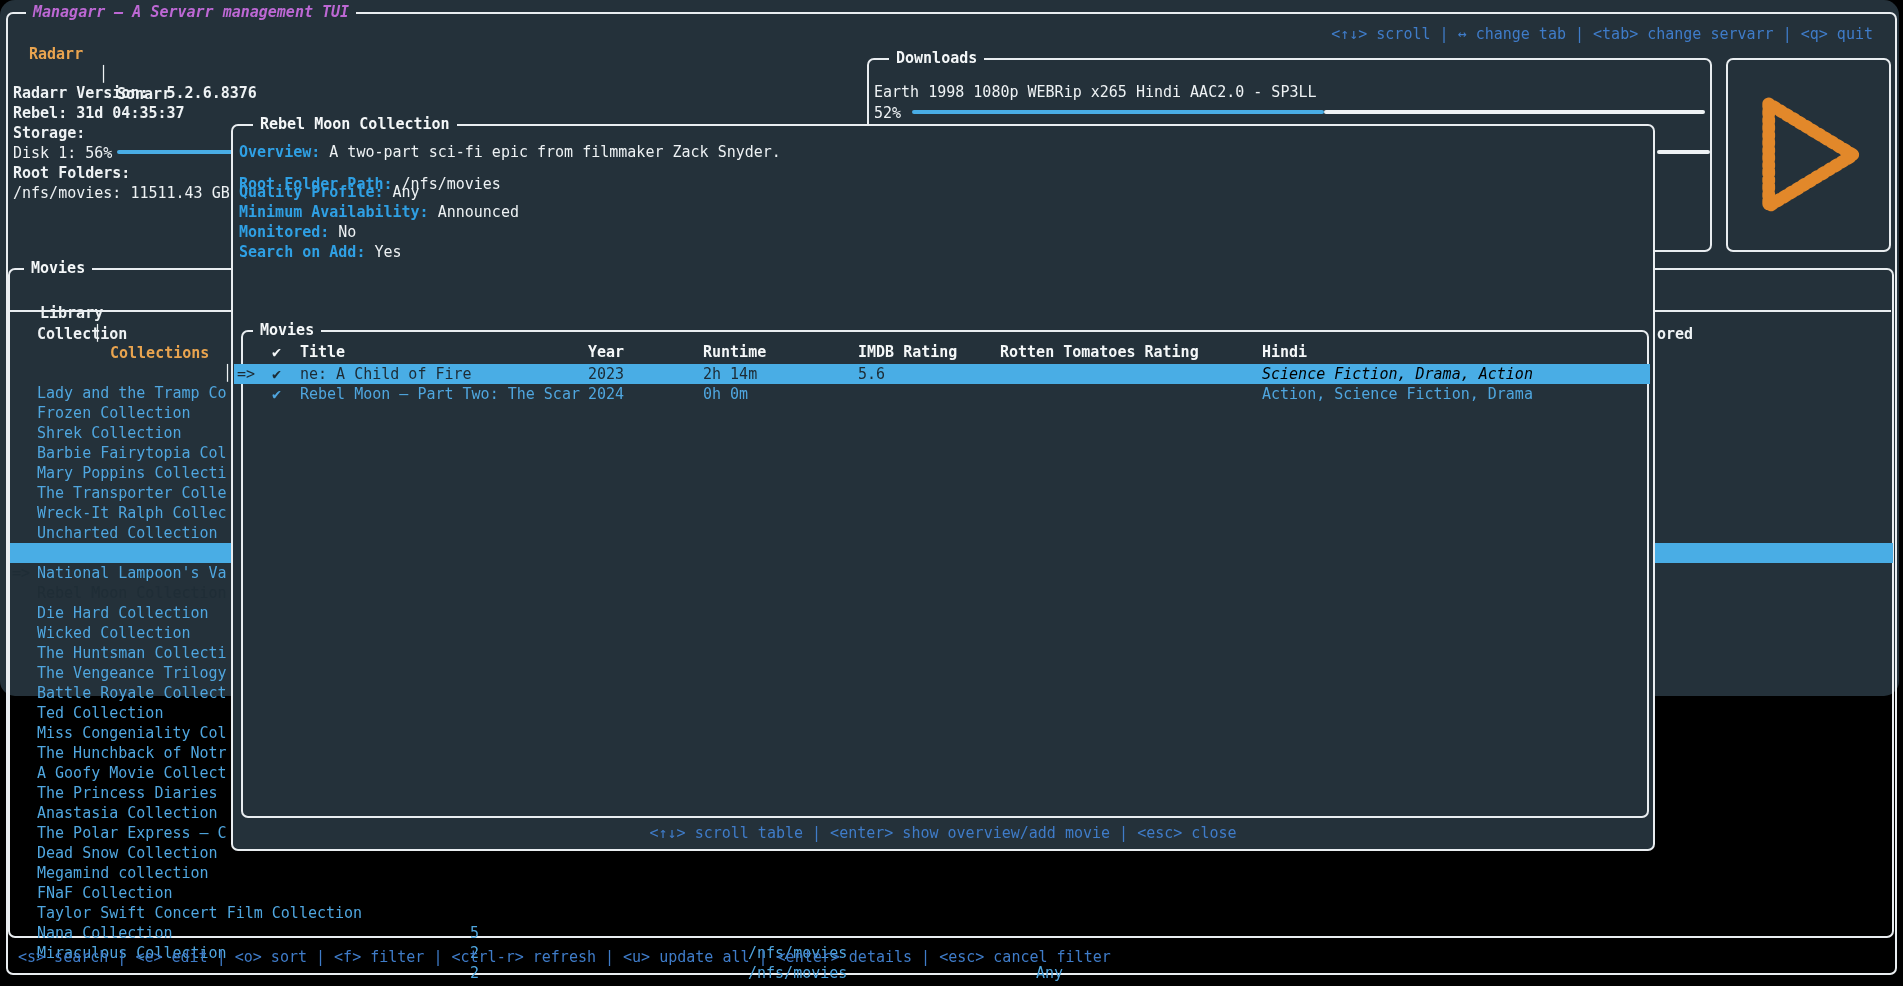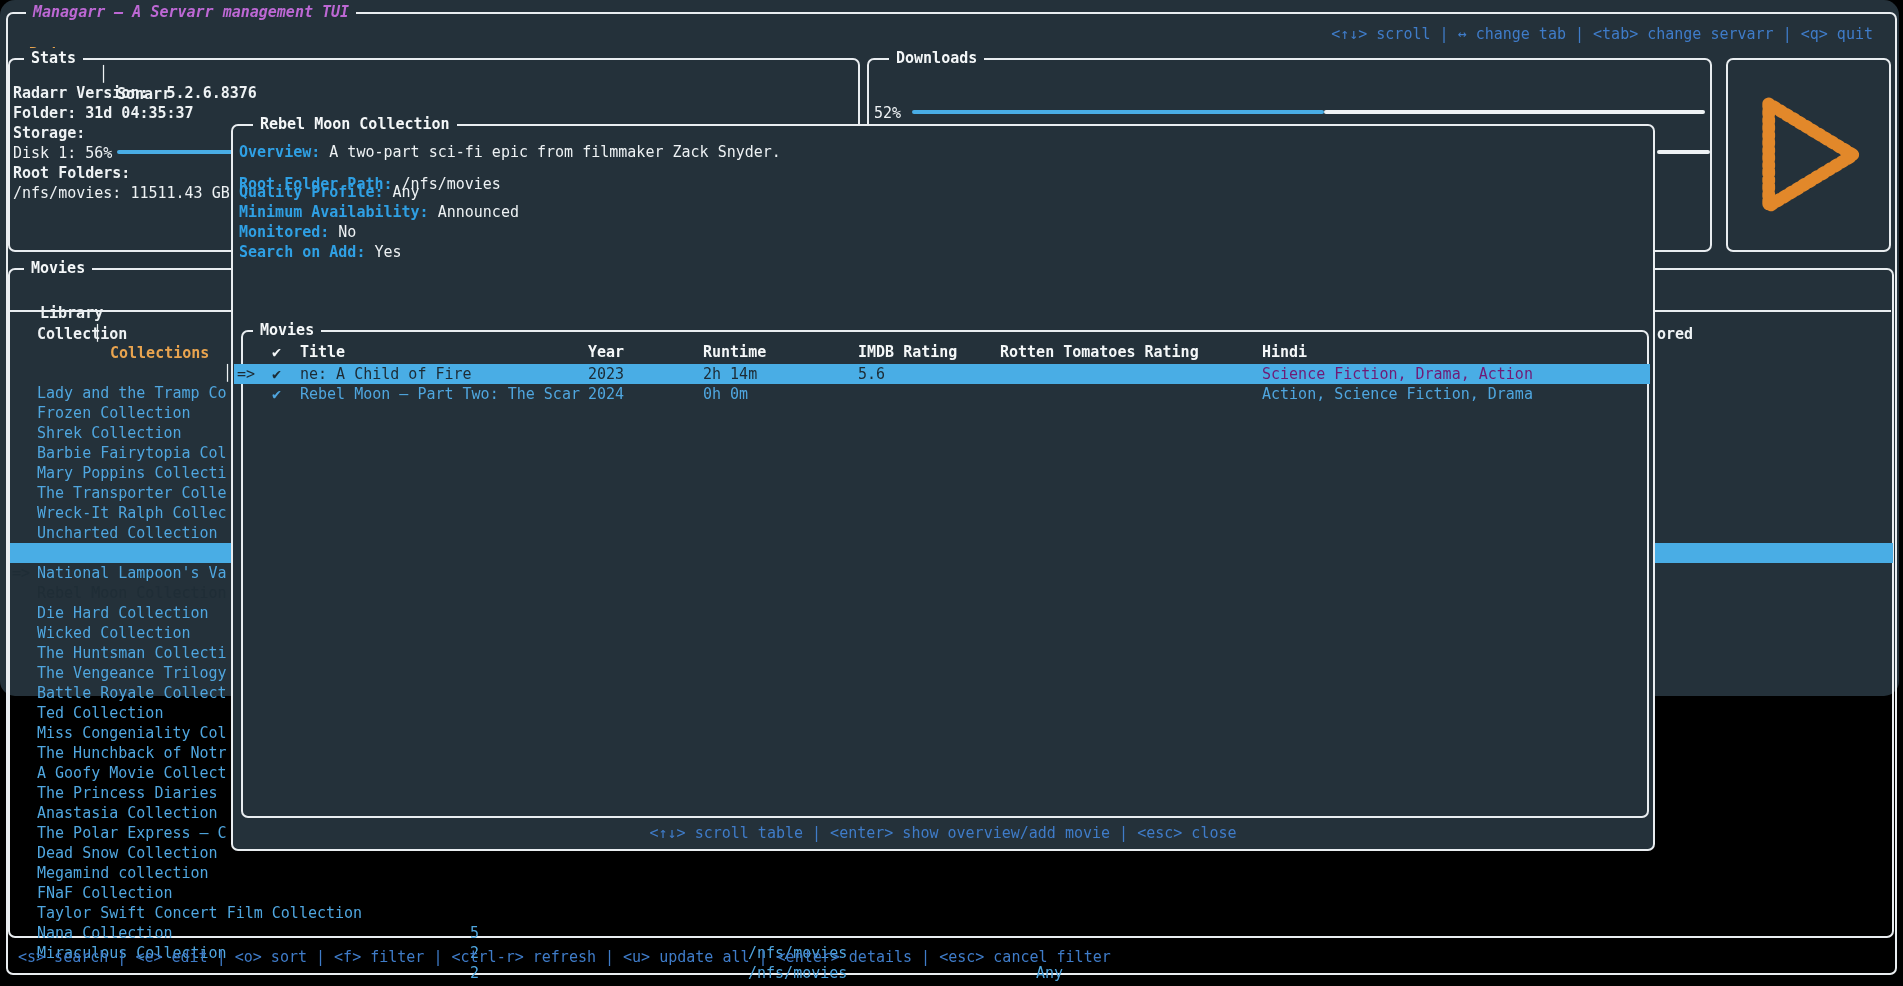--- a/index.html
+++ b/index.html
@@ -34,53 +34,51 @@
   
   .modal{position:absolute;left:231px;top:124px;width:1424px;height:727px;background:#24313a;
          border:2px solid #e9edf0;border-radius:7px;box-sizing:border-box;}
   .mrow{position:absolute;left:1px;width:1416px;height:20px;line-height:20px;}
   .mrow span{position:absolute;height:20px;line-height:20px;white-space:pre;}
   .mrow.hl{background:#49ade5;}
   .mc-mark{left:3px;}  .mc-check{left:38px;} .mc-title{left:66px;} .mc-year{left:354px;}
   .mc-run{left:469px;} .mc-imdb{left:624px;} .mc-rt{left:766px;}   .mc-genres{left:1028px;}
   .hdr{color:#f4f7f8;font-weight:bold;}
   .sel-dark{color:#1d2b34;}
-  .sel-white{color:#701a75;}
+  .sel-white{color:#000000;font-style:italic;}
 </style>
 </head>
 <body>
 
 <div class="screen">
 
   <div class="frame" style="left:6px;top:12px;width:1891px;height:963px;">
     <span class="frame-title purple" style="left:18px;">Managarr – A Servarr management TUI</span>
   </div>
 
   <div class="line" style="left:0;top:24px;width:1899px;">
     <span class="b orange" style="position:absolute;left:29px;">Radarr</span>
     <span class="white" style="position:absolute;left:99px;">│</span>
     <span class="b white" style="position:absolute;left:117px;">Sonarr</span>
   </div>
   <div class="line blue" style="right:26px;top:24px;text-align:left;">&lt;↑↓&gt; scroll | ↔ change tab | &lt;tab&gt; change servarr | &lt;q&gt; quit</div>
 
-  <div class="frame" style="left:8px;top:58px;width:852px;height:194px;">
-    <span class="frame-title" style="left:14px;">Stats</span>
-  </div>
   <div class="line" style="left:13px;top:83px;"><span class="b white">Radarr Version:  </span><span class="b white">5.2.6.8376</span></div>
-  <div class="line" style="left:13px;top:103px;"><span class="b white">Folder: </span><span class="b white">31d 04:35:37</span></div>
+  <div class="line" style="left:13px;top:103px;"><span class="b white">Rebel: </span><span class="b white">31d 04:35:37</span></div>
   <div class="line b white" style="left:13px;top:123px;">Storage:</div>
   <div class="line white" style="left:13px;top:143px;">Disk 1: 56%</div>
   <div class="bar fill" style="left:117px;top:150px;width:412px;"></div>
   <div class="bar rest" style="left:529px;top:150px;width:323px;"></div>
   <div class="line b white" style="left:13px;top:163px;">Root Folders:</div>
   <div class="line white" style="left:13px;top:183px;">/nfs/movies: 11511.43 GB</div>
 
   <div class="frame" style="left:867px;top:58px;width:845px;height:194px;">
     <span class="frame-title" style="left:20px;">Downloads</span>
   </div>
+  <div class="line white" style="left:874px;top:82px;">Earth 1998 1080p WEBRip x265 Hindi AAC2.0 - SP3LL</div>
   <div class="line white" style="left:874px;top:103px;">52%</div>
   <div class="bar fill" style="left:912px;top:110px;width:412px;"></div>
   <div class="bar rest" style="left:1324px;top:110px;width:381px;"></div>
   <div class="bar rest" style="left:1657px;top:150px;width:53px;"></div>
 
   <div class="frame" style="left:1726px;top:58px;width:165px;height:194px;"></div>
   <svg style="position:absolute;left:1752px;top:88px;" width="118" height="134" viewBox="0 0 120 136">
     <path d="M17 16 L17 120 L103 68 Z" fill="none" stroke="#e2882a" stroke-width="13" stroke-dasharray="3 4.6" stroke-linejoin="round" stroke-linecap="round"></path>
   </svg>
 

